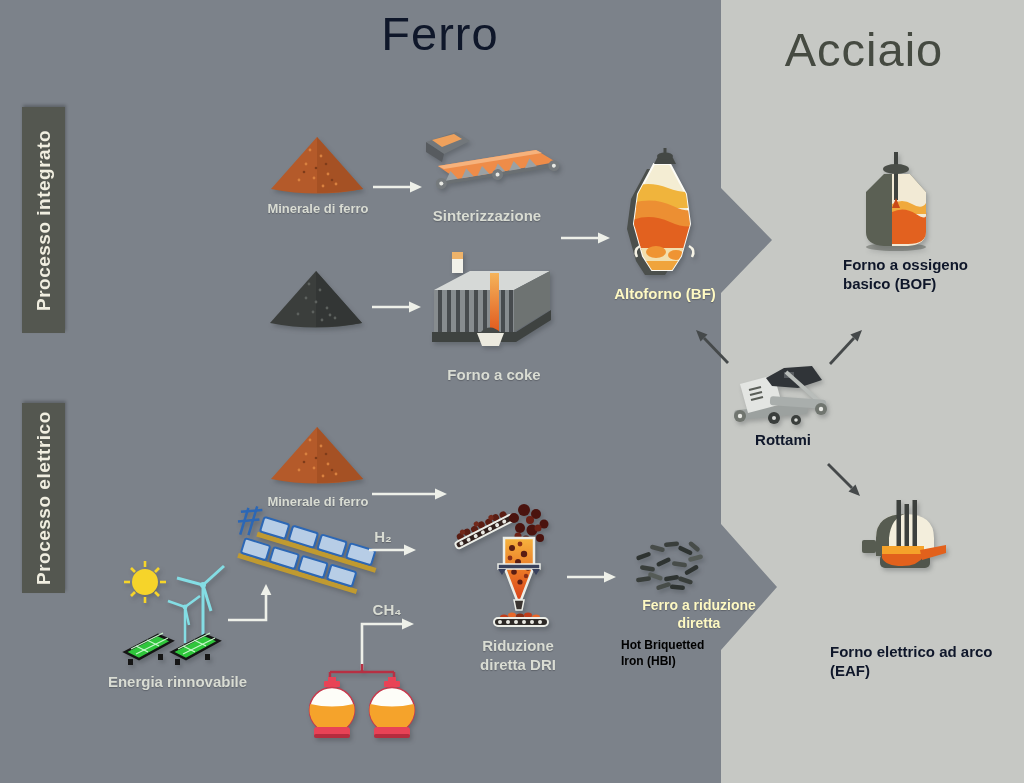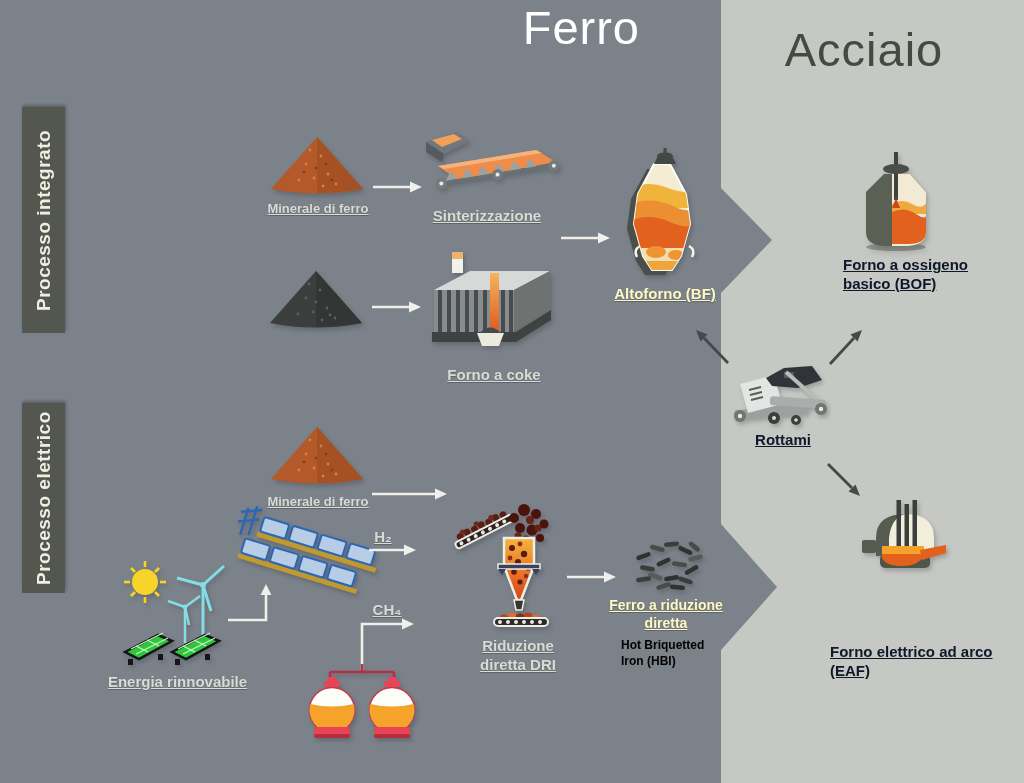--- a/index.html
+++ b/index.html
@@ -1,30 +1,30 @@
 <!DOCTYPE html>
 <html><head>
 <meta charset="utf-8">
 <style>
   html,body{margin:0;padding:0;background:#7c828a;}
   #canvas{position:relative;width:1024px;height:783px;background:#7c828a;overflow:hidden;
           font-family:"Liberation Sans",sans-serif;}
   .right-panel{position:absolute;left:721px;top:0;width:303px;height:783px;background:#c6c8c4;
      clip-path:polygon(0 0,303px 0,303px 783px,0 783px,0 650px,56px 587px,0 524px,0 293px,51px 240px,0 188px);}
   .title{position:absolute;font-size:47px;font-weight:400;text-align:center;letter-spacing:1px;}
-  .title-ferro{left:240px;top:0;width:400px;color:#ffffff;text-align:right;}
+  .title-ferro{left:240px;top:6px;width:400px;color:#0f172a;}
   .title-acciaio{left:714px;top:22px;width:300px;color:#454a41;text-align:center;}
   .vlabel{position:absolute;left:22px;width:43px;background:#545750;color:#f0eee0;
      font-weight:bold;font-size:19px;letter-spacing:.5px;writing-mode:vertical-rl;transform:rotate(180deg);
      display:flex;align-items:center;justify-content:center;box-shadow:-1px 2px 3px rgba(0,0,0,.25);}
   .lbl{position:absolute;font-weight:bold;font-size:15px;line-height:1.25;color:#d9dcd3;text-align:center;
-       text-shadow:0 1px 1px rgba(40,44,48,.35);text-decoration:underline;}
+       text-shadow:0 1px 1px rgba(40,44,48,.35);}
   .sm{font-size:13px;}
   .bright{color:#fef9c3;}
-  .t14{font-size:14px;}
+  .t14{font-size:14px;margin-left:33px;}
   .dark{color:#0f172a;text-shadow:none;}
   .left{text-align:left;}
   .sub{position:absolute;font-weight:bold;font-size:12px;line-height:1.35;color:#000000;text-align:left;}
   .icon{position:absolute;filter:drop-shadow(2px 3px 2px rgba(30,34,38,.25));}
   .arrow{position:absolute;}
   svg{display:block;overflow:visible;}
 </style>
 </head>
 <body>
 

